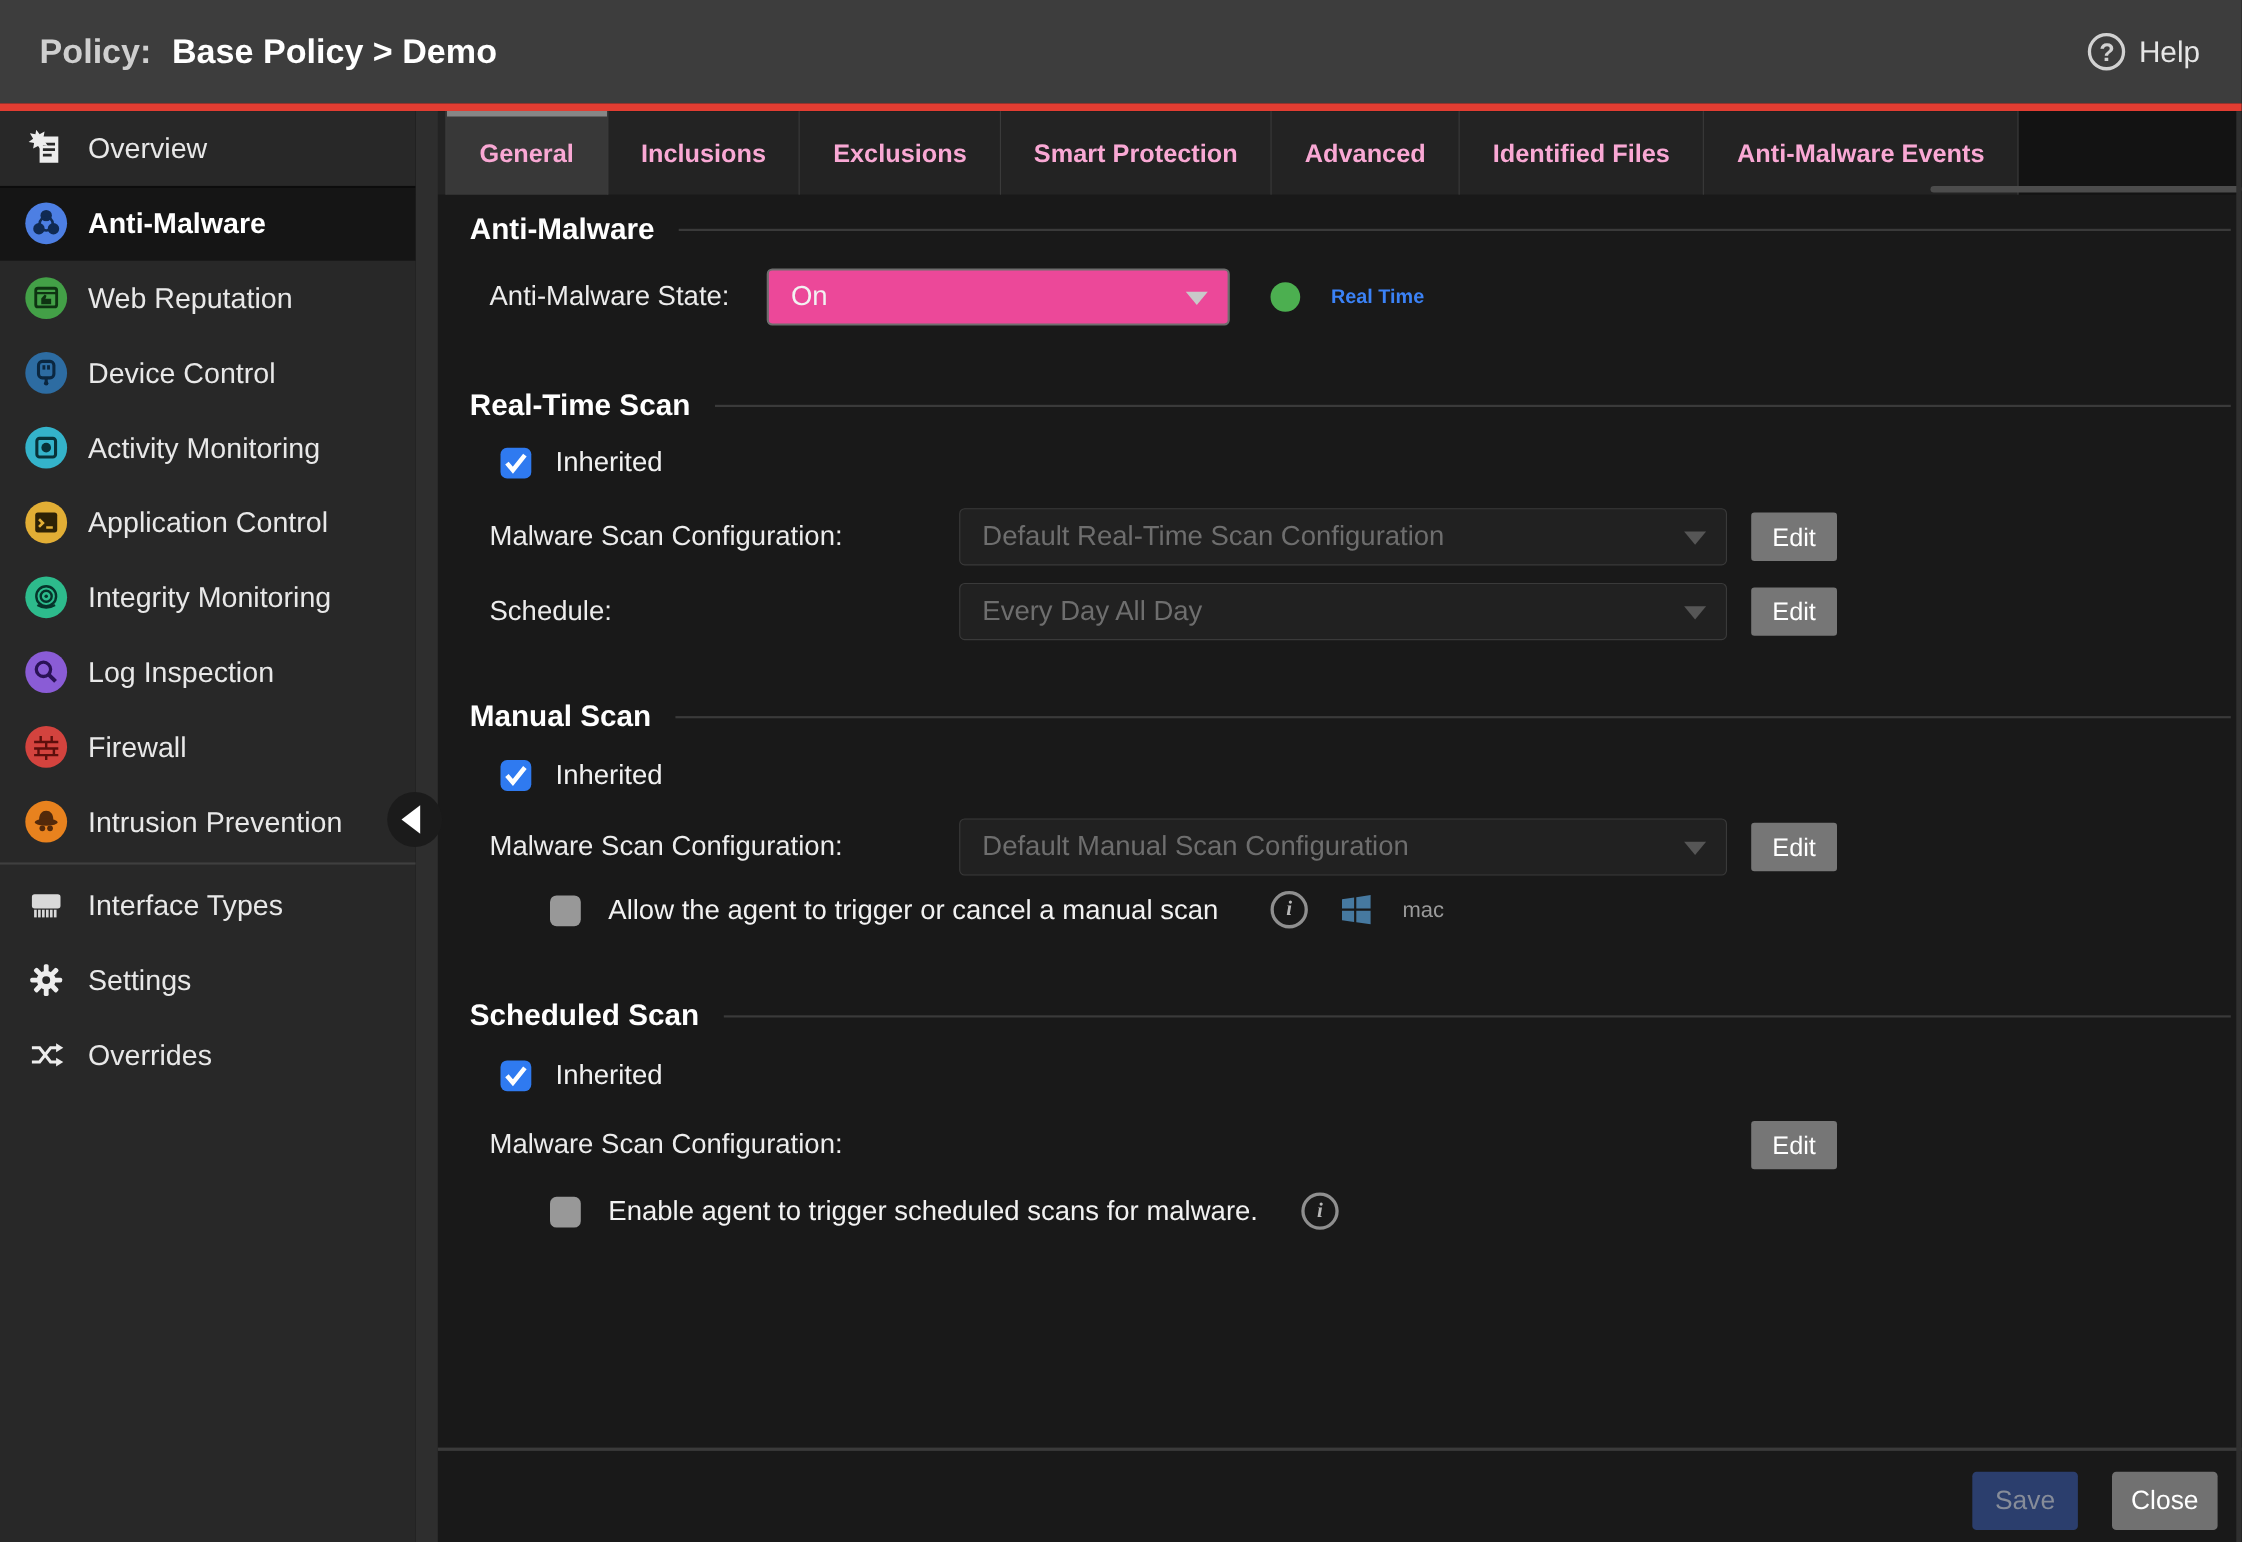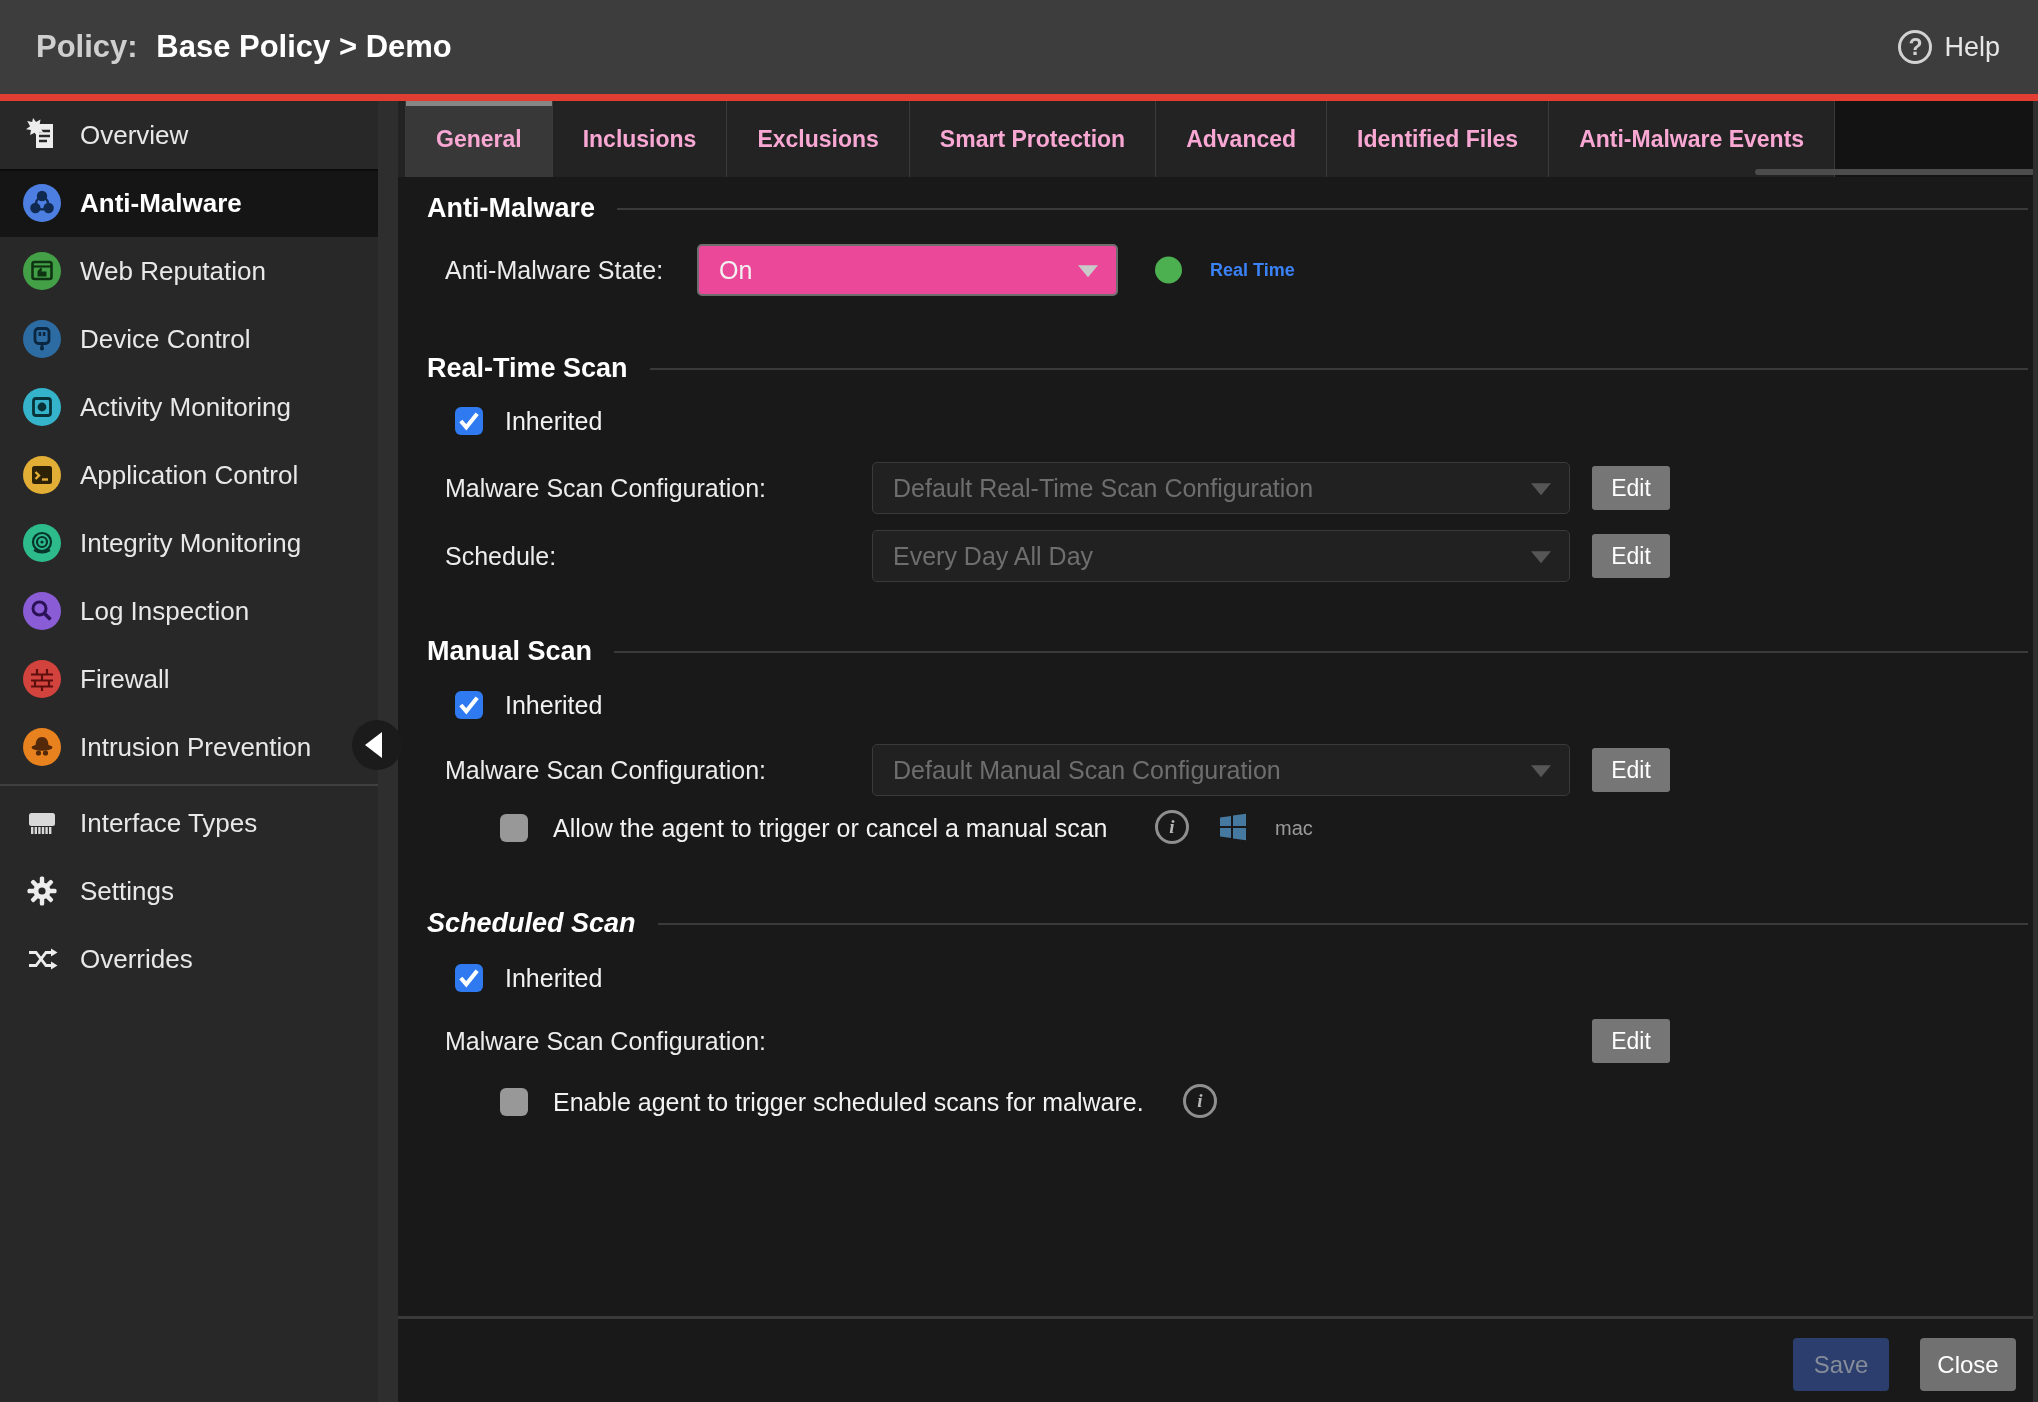--- a/index.html
+++ b/index.html
@@ -391,21 +391,21 @@
                 <path d="M2 5.5l11-1.6v10.1H2z"></path>
                 <path d="M15 3.6L28 1.7v12.3H15z"></path>
                 <path d="M2 16h11v10.1L2 24.5z"></path>
                 <path d="M15 16h13v12.3L15 26.4z"></path>
               </g>
             </svg>
         </span>
         <span class="mac-label" style="left:897px;">mac</span>
       </div>
 
-      <div class="section-head" style="top:731px;font-style:italic;">
+      <div class="section-head" style="top:731px;">
         <span class="section-title">Scheduled Scan</span>
         <span class="section-rule"></span>
       </div>
       <div class="check-row" style="top:787px;">
         <span class="checkbox cb-on" style="left:77px;">
           <svg class="cb-check" width="22" height="20" viewBox="0 0 24 22">
               <path d="M3 11l6 7L21 3" stroke="#ffffff" stroke-width="4.5" fill="none"></path>
             </svg>
         </span>
         <span class="check-label" style="left:127px;">Inherited</span>

